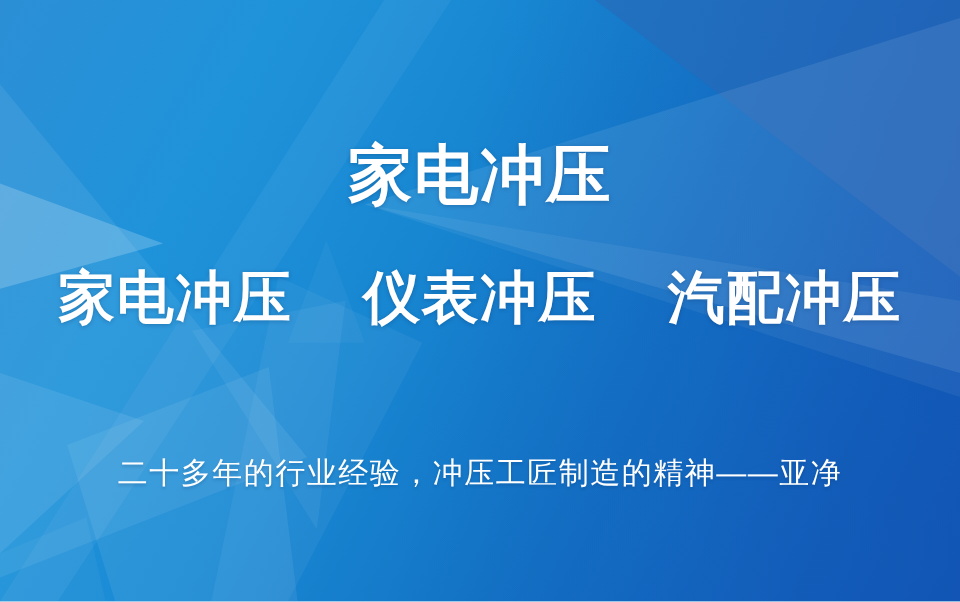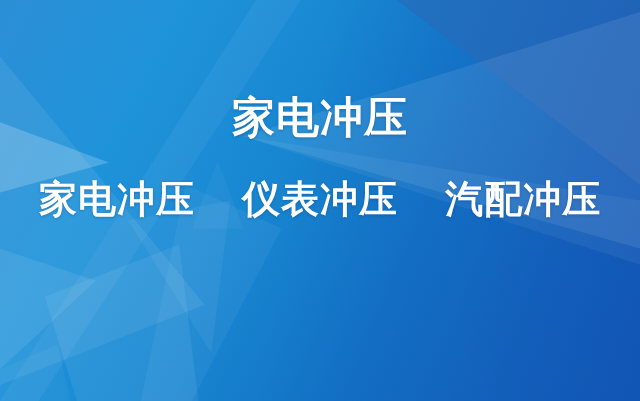--- a/index.html
+++ b/index.html
@@ -219,15 +219,16 @@
     <div class="headline">家电冲压</div>
 
     <div class="subline">
       <span class="seg">家电冲压</span>
       <span class="gap"></span>
       <span class="seg">仪表冲压</span>
       <span class="gap"></span>
       <span class="seg">汽配冲压</span>
     </div>
 
+    <div class="tagline">二十多年的行业经验，冲压工匠制造的精神——亚净</div>
 
   </div>
 </div>
 
 </body></html>

